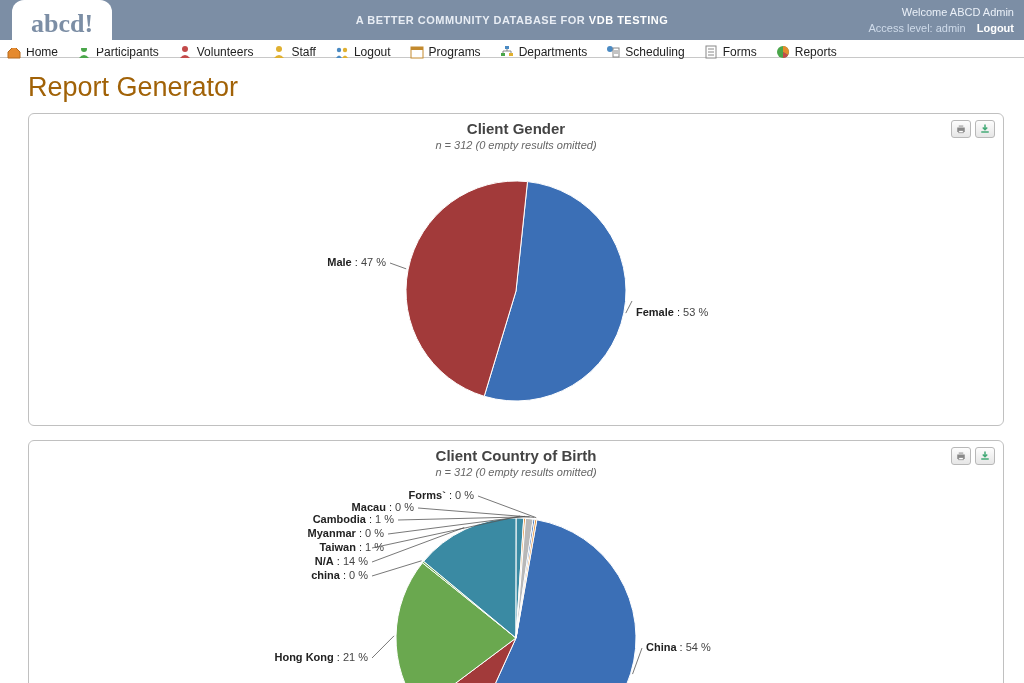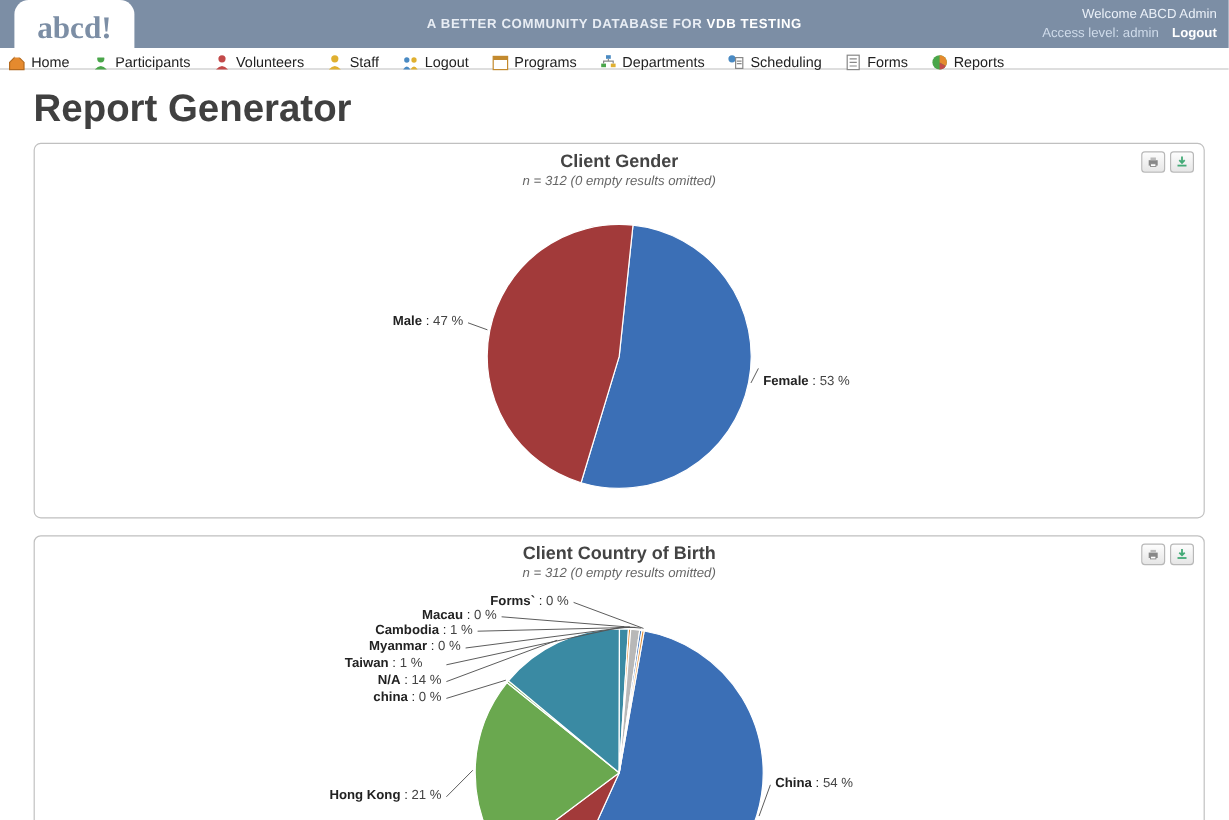--- a/index.html
+++ b/index.html
@@ -85,24 +85,24 @@
   .nav-item .nav-icon { margin-right: 4px; }
   
   .nav-icon svg { width: 16px; height: 16px; display: block; }
 
   
   .page {
     padding: 8px 20px 20px 28px;
   }
   .page-title {
     font-family: Arial, sans-serif;
-    font-size: 32px;
-    font-weight: bold;
+    font-size: 27px;
+    font-weight: normal;
     margin: 6px 0 10px 0;
-    color: #404040;
+    color: #a16207;
   }
   .chart-card {
     border: 1px solid #c0c0c0;
     border-radius: 6px;
     margin-bottom: 14px;
     padding: 6px 10px 14px 10px;
     position: relative;
     background: #fff;
   }
   .card-tools {
@@ -360,21 +360,21 @@
         <div style="position: absolute; left: calc(50% - 280px); top: 0px; width: 560px; height: 300px; pointer-events: none;">
           <div class="slice-label" style="top: 173px; right: 428px; text-align: right;"><span class="name">Hong Kong</span> : <span class="val">21 %</span></div>
         </div>
         <div style="position: absolute; left: calc(50% - 280px); top: 0px; width: 560px; height: 300px; pointer-events: none;">
           <div class="slice-label" style="top: 91px; right: 428px; text-align: right;"><span class="name">china</span> : <span class="val">0 %</span></div>
         </div>
         <div style="position: absolute; left: calc(50% - 280px); top: 0px; width: 560px; height: 300px; pointer-events: none;">
           <div class="slice-label" style="top: 77px; right: 428px; text-align: right;"><span class="name">N/A</span> : <span class="val">14 %</span></div>
         </div>
         <div style="position: absolute; left: calc(50% - 280px); top: 0px; width: 560px; height: 300px; pointer-events: none;">
-          <div class="slice-label" style="top: 63px; right: 444px; text-align: right;"><span class="name">Taiwan</span> : <span class="val">1 %</span></div>
+          <div class="slice-label" style="top: 63px; right: 412px; text-align: right;"><span class="name">Taiwan</span> : <span class="val">1 %</span></div>
         </div>
         <div style="position: absolute; left: calc(50% - 280px); top: 0px; width: 560px; height: 300px; pointer-events: none;">
           <div class="slice-label" style="top: 49px; right: 412px; text-align: right;"><span class="name">Myanmar</span> : <span class="val">0 %</span></div>
         </div>
         <div style="position: absolute; left: calc(50% - 280px); top: 0px; width: 560px; height: 300px; pointer-events: none;">
           <div class="slice-label" style="top: 35px; right: 402px; text-align: right;"><span class="name">Cambodia</span> : <span class="val">1 %</span></div>
         </div>
         <div style="position: absolute; left: calc(50% - 280px); top: 0px; width: 560px; height: 300px; pointer-events: none;">
           <div class="slice-label" style="top: 23px; right: 382px; text-align: right;"><span class="name">Macau</span> : <span class="val">0 %</span></div>
         </div>

